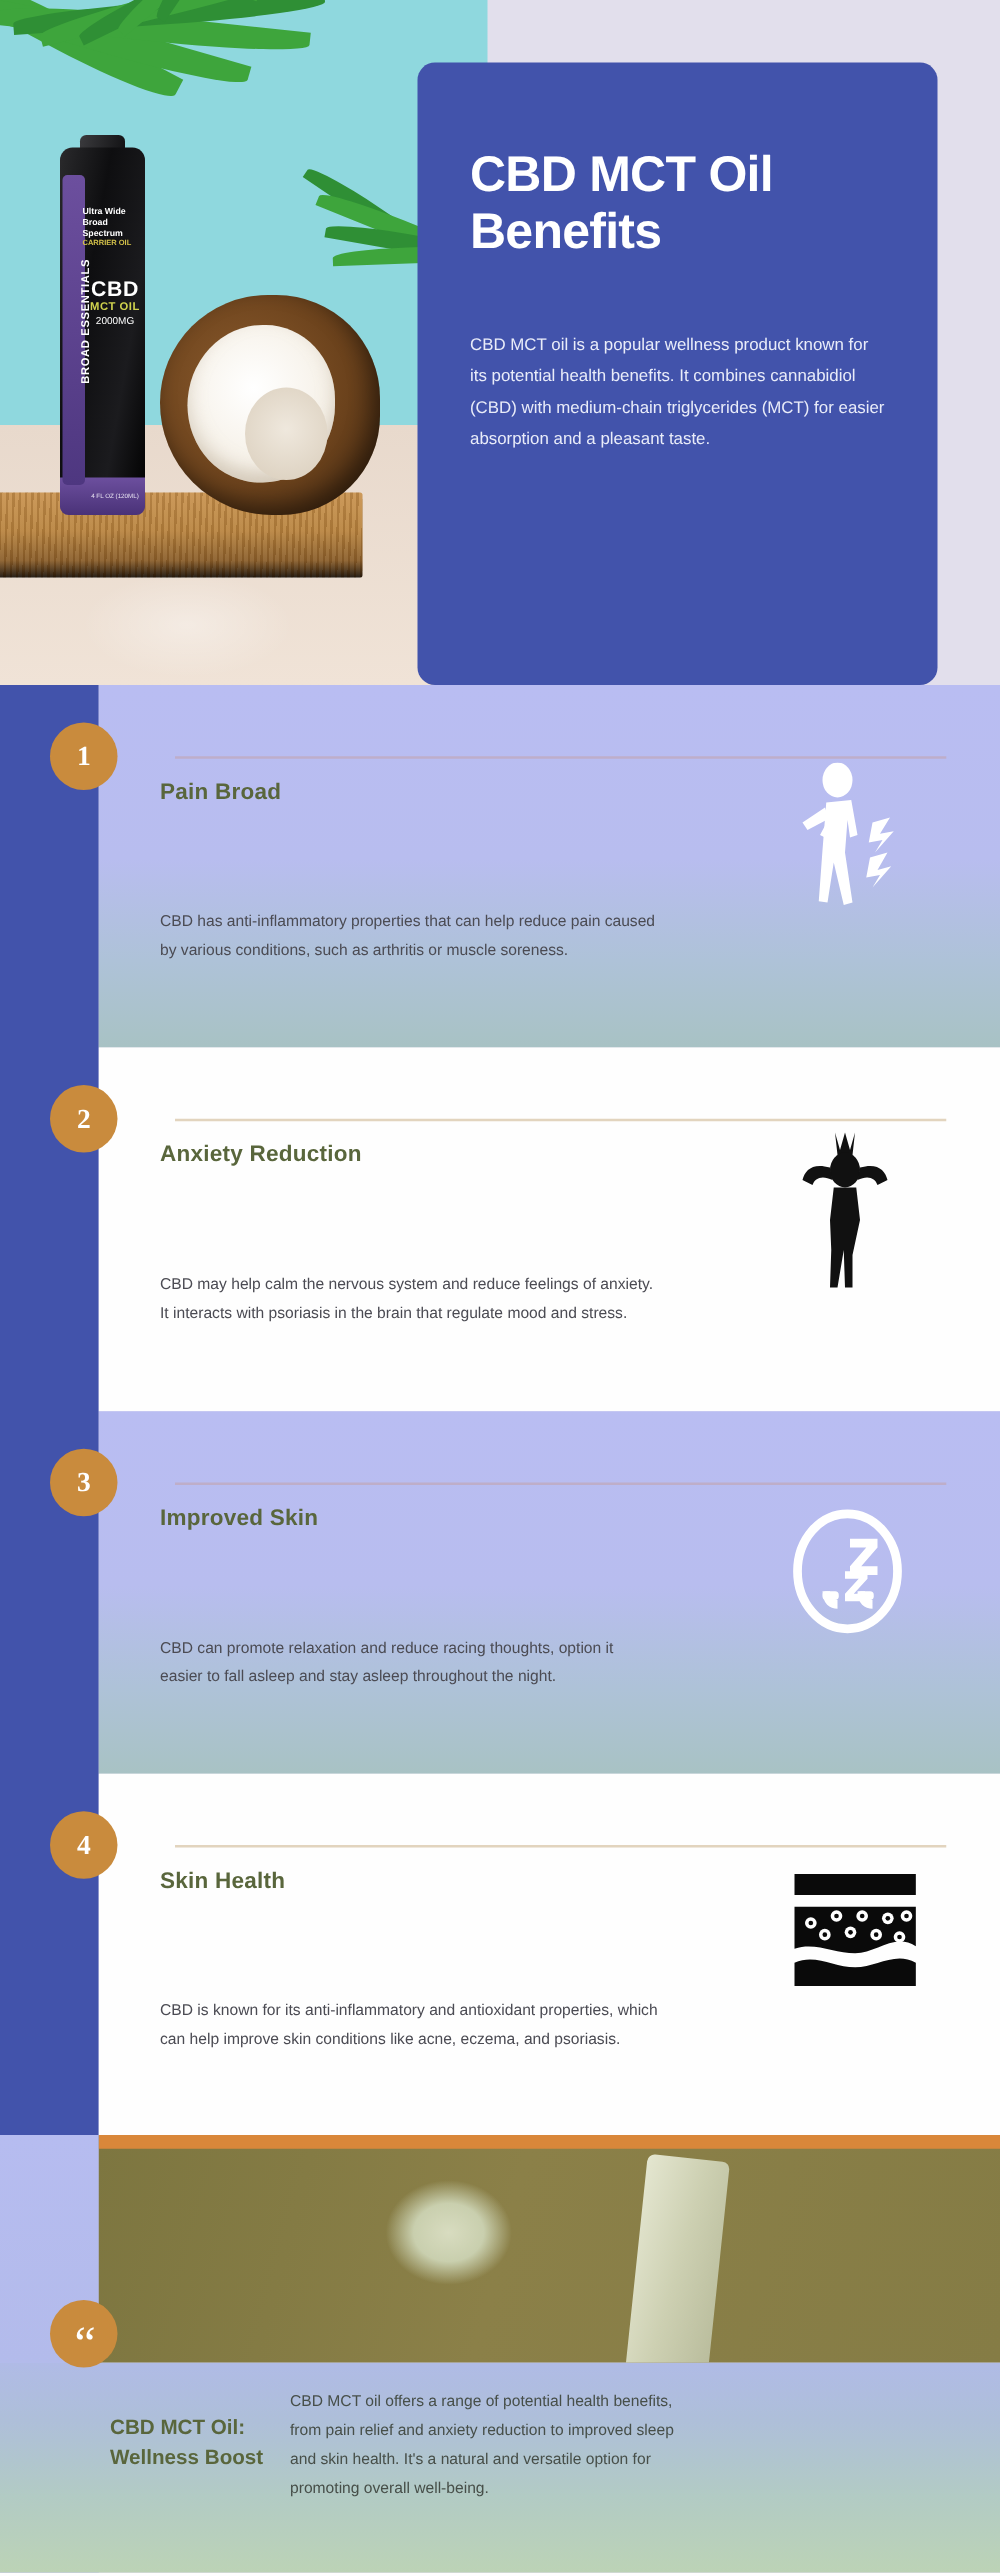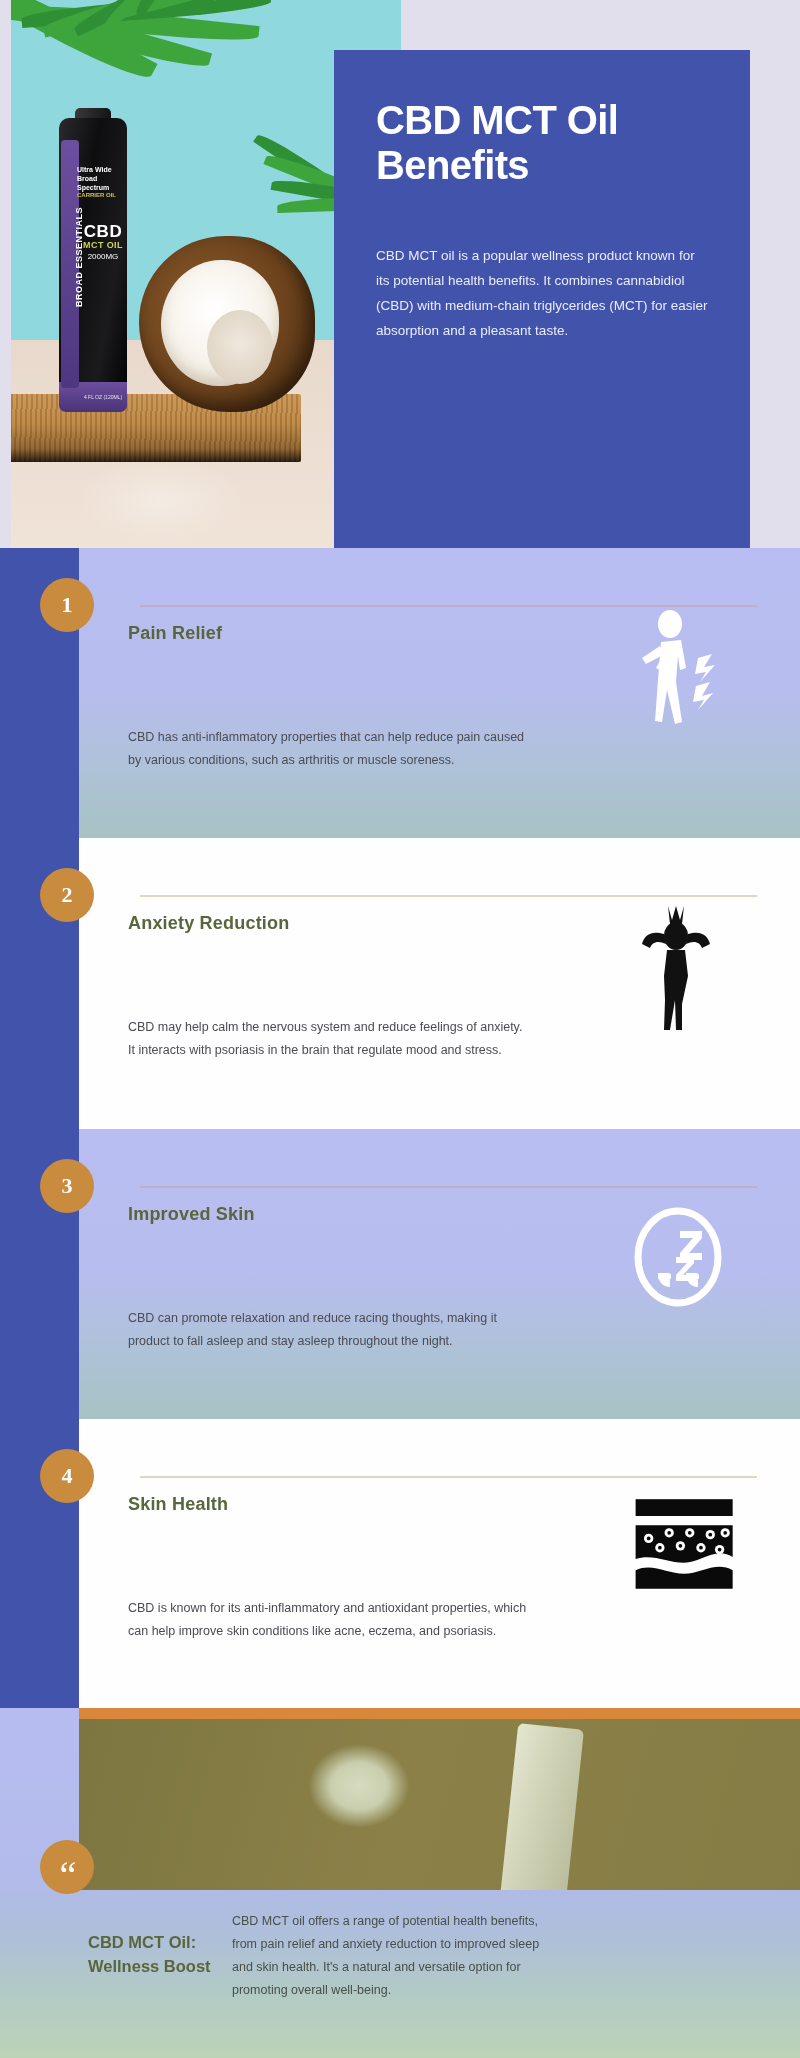--- a/index.html
+++ b/index.html
@@ -15,21 +15,20 @@
   .page { position:absolute; inset:0; width:800px; height:2058px; background:#e2dfec; }
 
   
   .hero { position:absolute; left:0; top:0; width:800px; height:548px; }
   .hero-photo {
     position:absolute; left:0; top:0; width:390px; height:548px;
     background:
       radial-gradient(ellipse 120px 60px at 150px 500px, rgba(255,255,255,.35), rgba(255,255,255,0) 70%),
       linear-gradient(to bottom, #8fd8de 0%, #8fd8de 62%, #e8d9cc 62%, #f0e3d7 100%);
     overflow:hidden;
-    margin-left:11px;
   }
   
   .frond { position:absolute; background:#3ea53c; border-radius:50% 0 50% 0; transform-origin:0 0; }
   .frond2 { position:absolute; background:#2f8f35; border-radius:50% 0 50% 0; transform-origin:0 0; }
   .wood {
     position:absolute; left:-10px; top:394px; width:300px; height:68px;
     background:linear-gradient(to bottom,#c9934f 0%,#b9843f 45%,#8a5e2a 80%,#2b1c0c 97%,#16100a 100%);
     border-radius:2px;
   }
   .wood:after{
@@ -79,21 +78,21 @@
     box-shadow:inset 0 -8px 14px rgba(190,175,155,.5);
   }
   .coconut-hole{
     position:absolute; left:46px; top:50px; width:66px; height:74px;
     background:radial-gradient(circle at 50% 45%, #efe8dd 0%, #d9cdbb 100%);
     border-radius:50%;
   }
 
   .hero-card {
     position:absolute; left:334px; top:50px; width:416px; height:498px;
-    background:#4253ab; padding:48px 42px 0 42px;
+    background:#4253ab; padding:68px 42px 0 42px;border-radius:14px;
   }
   .hero-title{
     color:#fff; font-weight:bold; font-size:40px; line-height:1.12;
     letter-spacing:-.6px;
   }
   .hero-desc{
     color:#e9ecf9; font-size:13.5px; line-height:1.85; margin-top:56px;
   }
 
   
@@ -226,21 +225,21 @@
     </div>
   </div>
 
   <div class="rail"></div>
   <div class="rail-low"></div>
 
   <div class="sec sec1">
     <div class="bg-grad"></div>
     <div class="num">1</div>
     <div class="divider"></div>
-    <div class="sec-title">Pain Relief</div>
+    <div class="sec-title">Pain Broad</div>
     <div class="sec-body">CBD has anti-inflammatory properties that can help reduce pain caused by various conditions, such as arthritis or muscle soreness.</div>
     <div class="icon-wrap">
       <svg viewBox="0 0 120 140" width="120" height="140" aria-hidden="true">
         <g fill="#ffffff">
           <ellipse cx="50" cy="14" rx="12" ry="14"></ellipse>
           <path d="M41 32 L61 30 L66 58 L60 60 L58 46 L56 72 L62 112 L55 114 L47 80 L42 112 L35 111 L38 70 Z"></path>
           <path d="M40 36 L22 48 L26 54 L43 45 Z"></path>
           <path d="M43 45 L36 58 L44 62 L52 50 Z"></path>
           <path d="M78 48 L92 44 L84 57 L95 55 L80 72 L86 62 L75 64 Z"></path>
           <path d="M76 76 L90 72 L82 86 L93 83 L78 100 L84 90 L73 92 Z"></path>
@@ -266,21 +265,21 @@
         </g>
       </svg>
     </div>
   </div>
 
   <div class="sec sec3">
     <div class="bg-grad"></div>
     <div class="num">3</div>
     <div class="divider"></div>
     <div class="sec-title">Improved Skin</div>
-    <div class="sec-body">CBD can promote relaxation and reduce racing thoughts, making it product to fall asleep and stay asleep throughout the night.</div>
+    <div class="sec-body">CBD can promote relaxation and reduce racing thoughts, option it easier to fall asleep and stay asleep throughout the night.</div>
     <div class="icon-wrap">
       <svg viewBox="0 0 120 140" width="120" height="140" aria-hidden="true">
         <g fill="none" stroke="#ffffff" stroke-width="7">
           <ellipse cx="58" cy="66" rx="40" ry="46"></ellipse>
         </g>
         <g fill="#ffffff">
           <path d="M60 40 h22 v7 l-13 15 h13 v7 H60 v-7 l13 -15 H60 Z"></path>
           <path d="M56 66 h18 v6 l-11 12 h11 v6 H56 v-6 l11 -12 H56 Z"></path>
           <path d="M38 82 c0 10 6 14 12 14 l0 -7 c-4 0 -6 -3 -6 -7 Z"></path>
           <path d="M66 82 c0 10 6 14 12 14 l0 -7 c-4 0 -6 -3 -6 -7 Z"></path>

